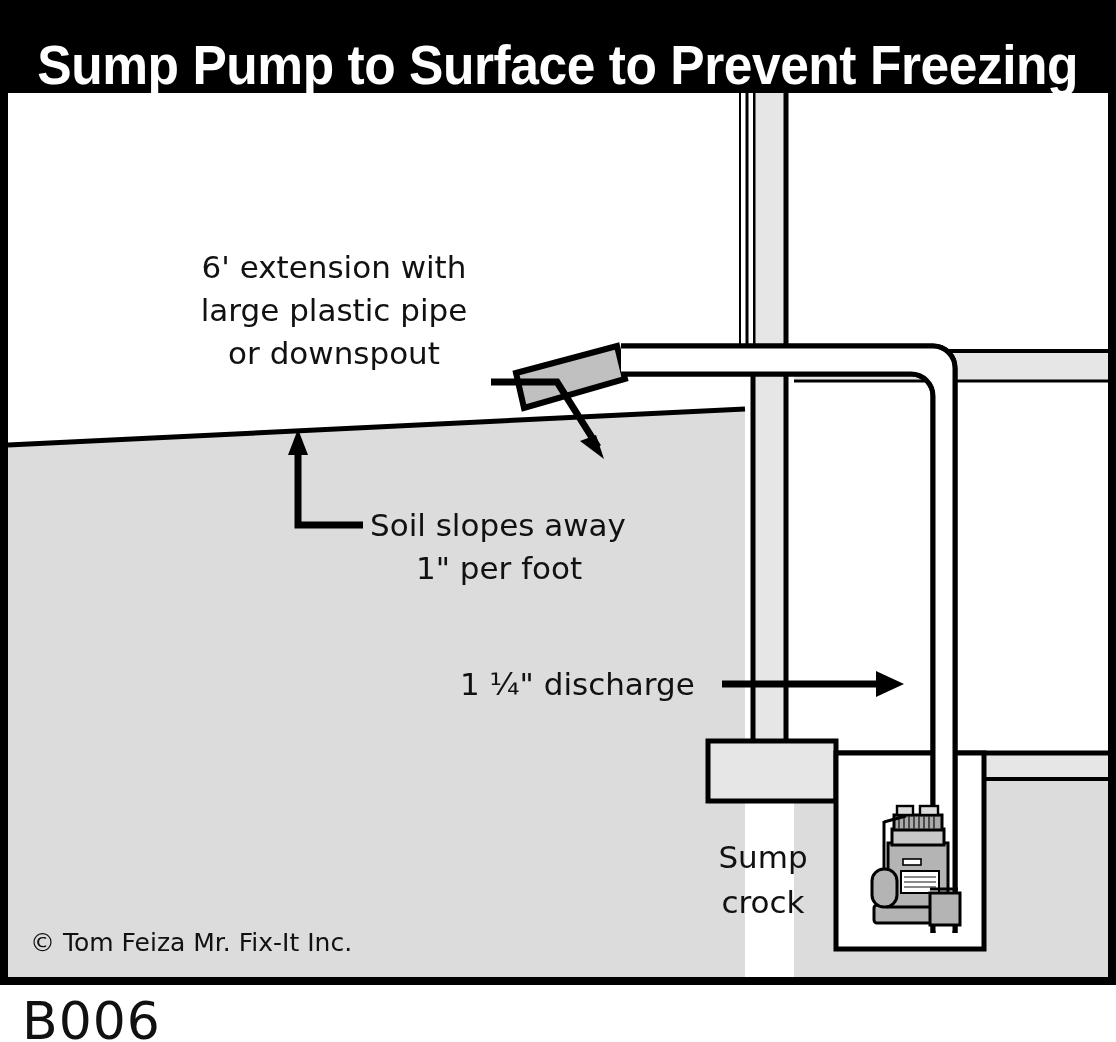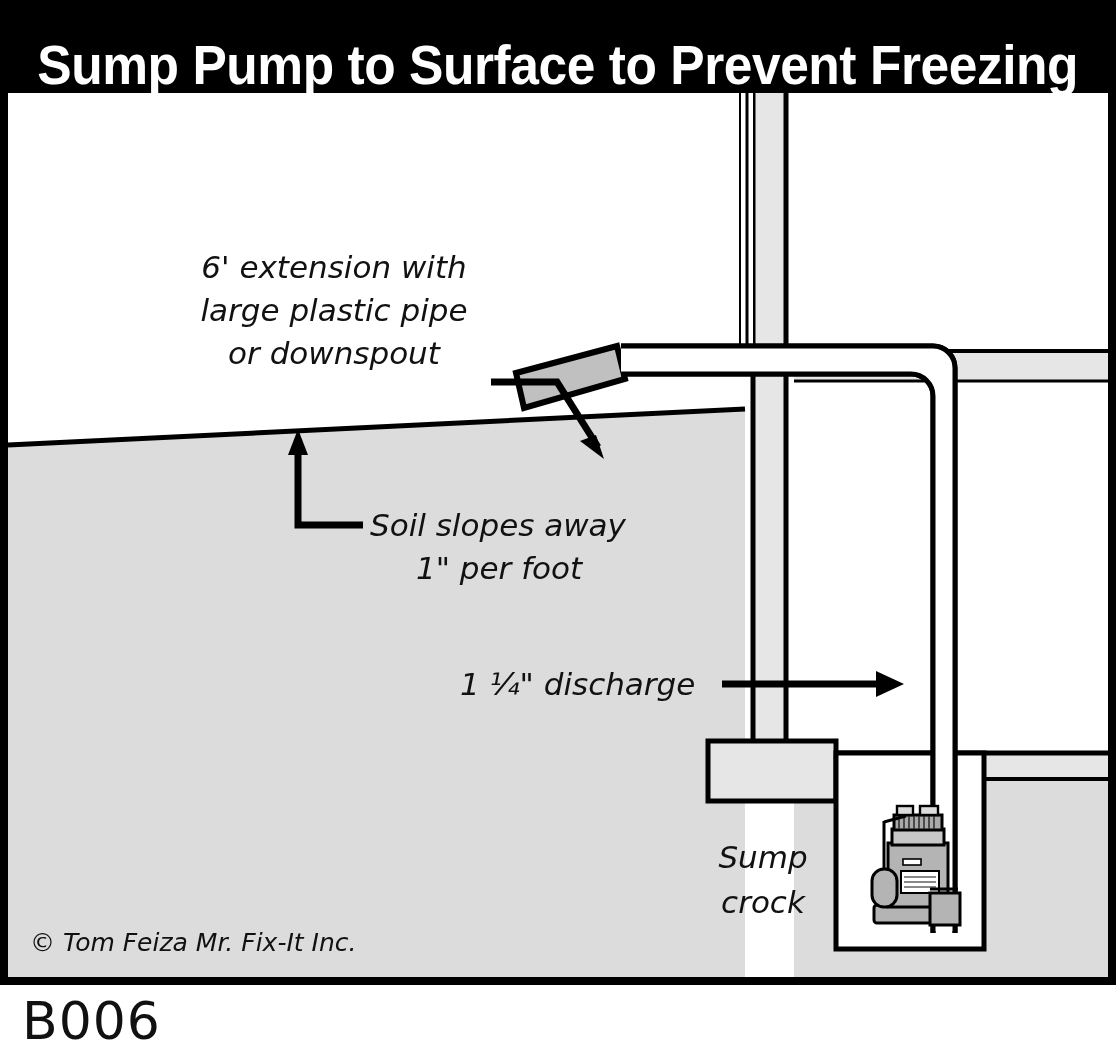--- a/index.html
+++ b/index.html
@@ -50,21 +50,20 @@
     line-height: 1;
   }
   .canvas-wrap {
     position: absolute;
     left: 8px;
     top: 93px;
     width: 1100px;
     height: 884px;
     background: #ffffff;
     overflow: hidden;
-    font-style: italic;
   }
   svg.scene {
     display: block;
     width: 1100px;
     height: 884px;
   }
   .hand {
     font-family: "DejaVu Sans", sans-serif;
     font-size: 31px;
     fill: #111111;

